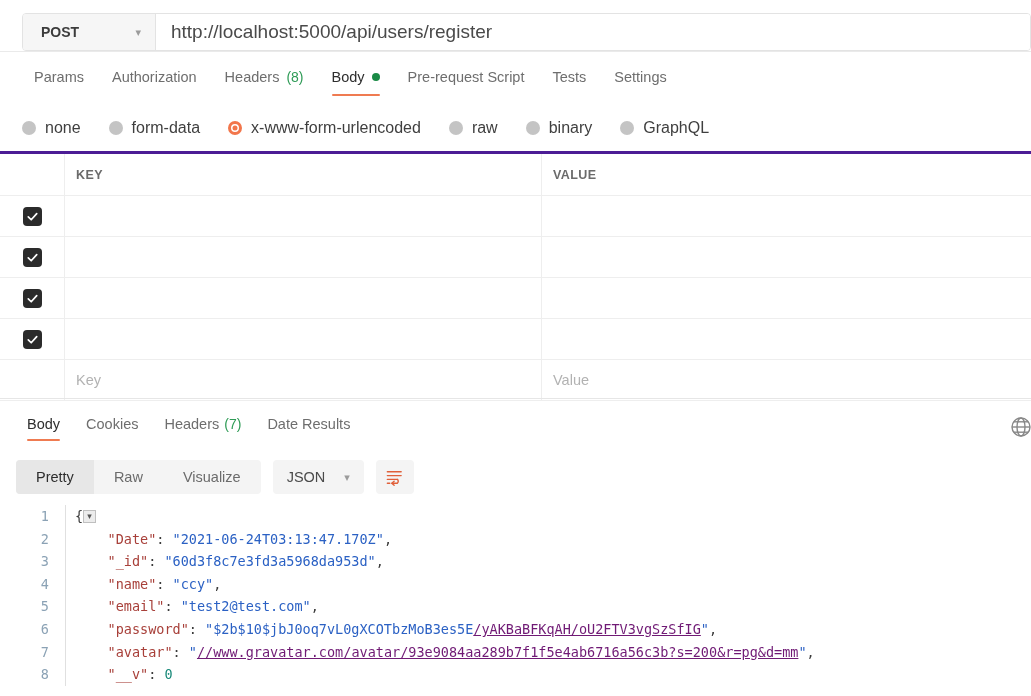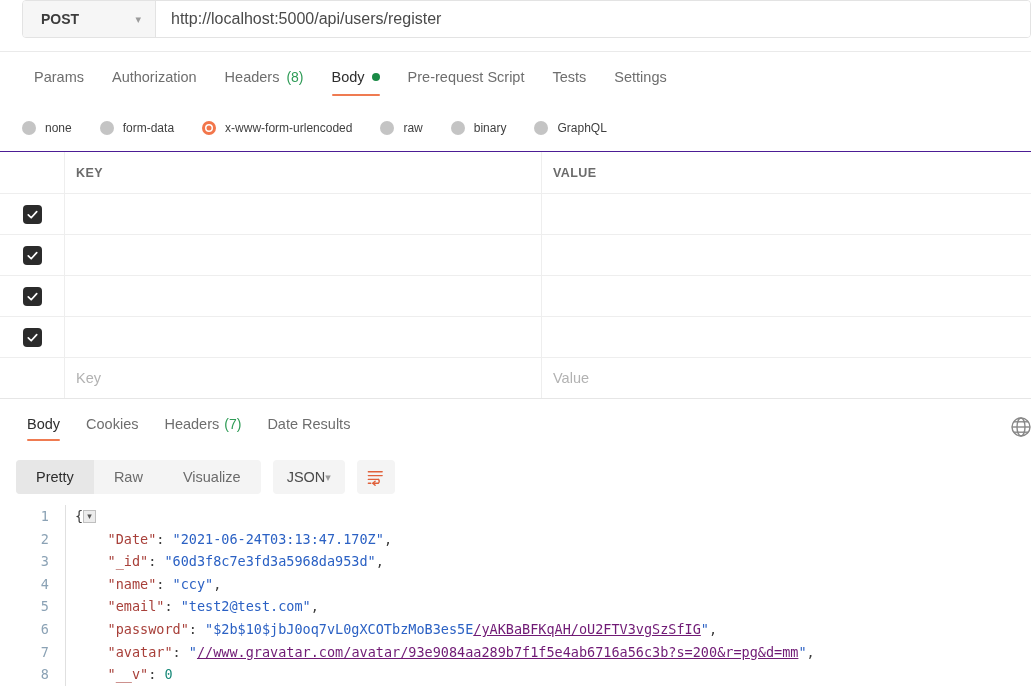--- a/index.html
+++ b/index.html
@@ -9,39 +9,39 @@
     background: #ffffff;
     font-family: "Liberation Sans", sans-serif;
     color: #2c2c2c;
     overflow: hidden;
   }
   .app { position: relative; width: 1031px; height: 696px; background:#fff; }
 
   
   .urlbar-row {
     position: absolute; left: 0; top: 0; width: 1031px; height: 51px;
-    display: flex; align-items: flex-start; padding-left: 22px;
+    display: flex; align-items: flex-end; padding-left: 22px;
   }
   .url-group {
     display: flex; align-items: stretch;
     height: 38px; width: 1009px;
     border: 1px solid #e3e3e3; border-radius: 4px;
     background: #fff; overflow: hidden;
   }
   .method-select {
     display: flex; align-items: center; justify-content: space-between;
     width: 133px; padding: 0 14px 0 18px;
     background: #f6f6f6; border-right: 1px solid #e3e3e3;
     font-size: 14px; font-weight: bold; color: #3c3c3c;
     cursor: pointer; user-select: none;
   }
   .method-select .chev { color:#9b9b9b; font-size: 11px; font-weight: normal; }
   .url-input {
     flex: 1; display: flex; align-items: center; padding-left: 15px;
-    font-size: 16px; color: #4a4a4a; background: #fff; cursor: text;
+    font-size: 19px; color: #4a4a4a; background: #fff; cursor: text;
   }
   .urlbar-sep {
     position: absolute; left: 0; top: 51px; width: 1031px; height: 1px;
     background: #eaeaea;
   }
 
   
   .req-tabs {
     position: absolute; left: 0; top: 62px; width: 1031px; height: 38px;
     display: flex; align-items: flex-start; padding-left: 20px; gap: 0px;
@@ -62,37 +62,37 @@
     display: inline-block;
   }
 
   
   .body-types {
     position: absolute; left: 0; top: 112px; width: 1031px; height: 32px;
     display: flex; align-items: center; padding-left: 22px;
   }
   .radio-item {
     display: flex; align-items: center; gap: 9px; margin-right: 28px;
-    font-size: 12px; color: #3f3f3f; cursor: pointer; white-space: nowrap;
+    font-size: 16px; color: #3f3f3f; cursor: pointer; white-space: nowrap;
   }
   .radio {
     width: 14px; height: 14px; border-radius: 50%; background: #c4c4c4;
     flex: 0 0 auto; position: relative;
   }
   .radio.sel { background: #ffffff; border: 3.5px solid #f2764b; }
   .radio.sel::after {
     content: ""; position: absolute; left: 50%; top: 50%;
     width: 5px; height: 5px; border-radius: 50%; background: #f2764b;
     transform: translate(-50%, -50%);
   }
 
   
   .kv-table {
     position: absolute; left: 0; top: 151px; width: 1031px;
-    border-top: 1px solid #4c1d95;
+    border-top: 3px solid #4c1d95;
   }
   .kv-row {
     display: flex; align-items: center; height: 41px;
     border-bottom: 1px solid #eeeeee;
   }
   .kv-row.header { height: 42px; }
   .kv-check {
     width: 65px; height: 100%; display: flex; align-items: center;
     justify-content: center; border-right: 1px solid #eeeeee; flex: 0 0 auto;
   }
@@ -148,21 +148,21 @@
   .seg-group {
     display: flex; align-items: stretch; height: 34px;
     background: #f4f4f4; border-radius: 4px; overflow: hidden;
   }
   .seg {
     display: flex; align-items: center; padding: 0 20px;
     font-size: 14.5px; color: #6b6b6b; cursor: pointer; white-space: nowrap;
   }
   .seg.active { background: #e7e7e7; color: #2d2d2d; }
   .fmt-select {
-    display: flex; align-items: center; gap: 0;
+    display: flex; align-items: center; gap: 19px;
     height: 34px; padding: 0 14px; background: #f4f4f4; border-radius: 4px;
     font-size: 14.5px; color: #4a4a4a; cursor: pointer; white-space: nowrap;
   }
   .fmt-select .chev { color:#9b9b9b; font-size: 11px; }
   .wrap-btn {
     width: 38px; height: 34px; background: #f4f4f4; border-radius: 4px;
     display: flex; align-items: center; justify-content: center; cursor: pointer;
   }
 
   

